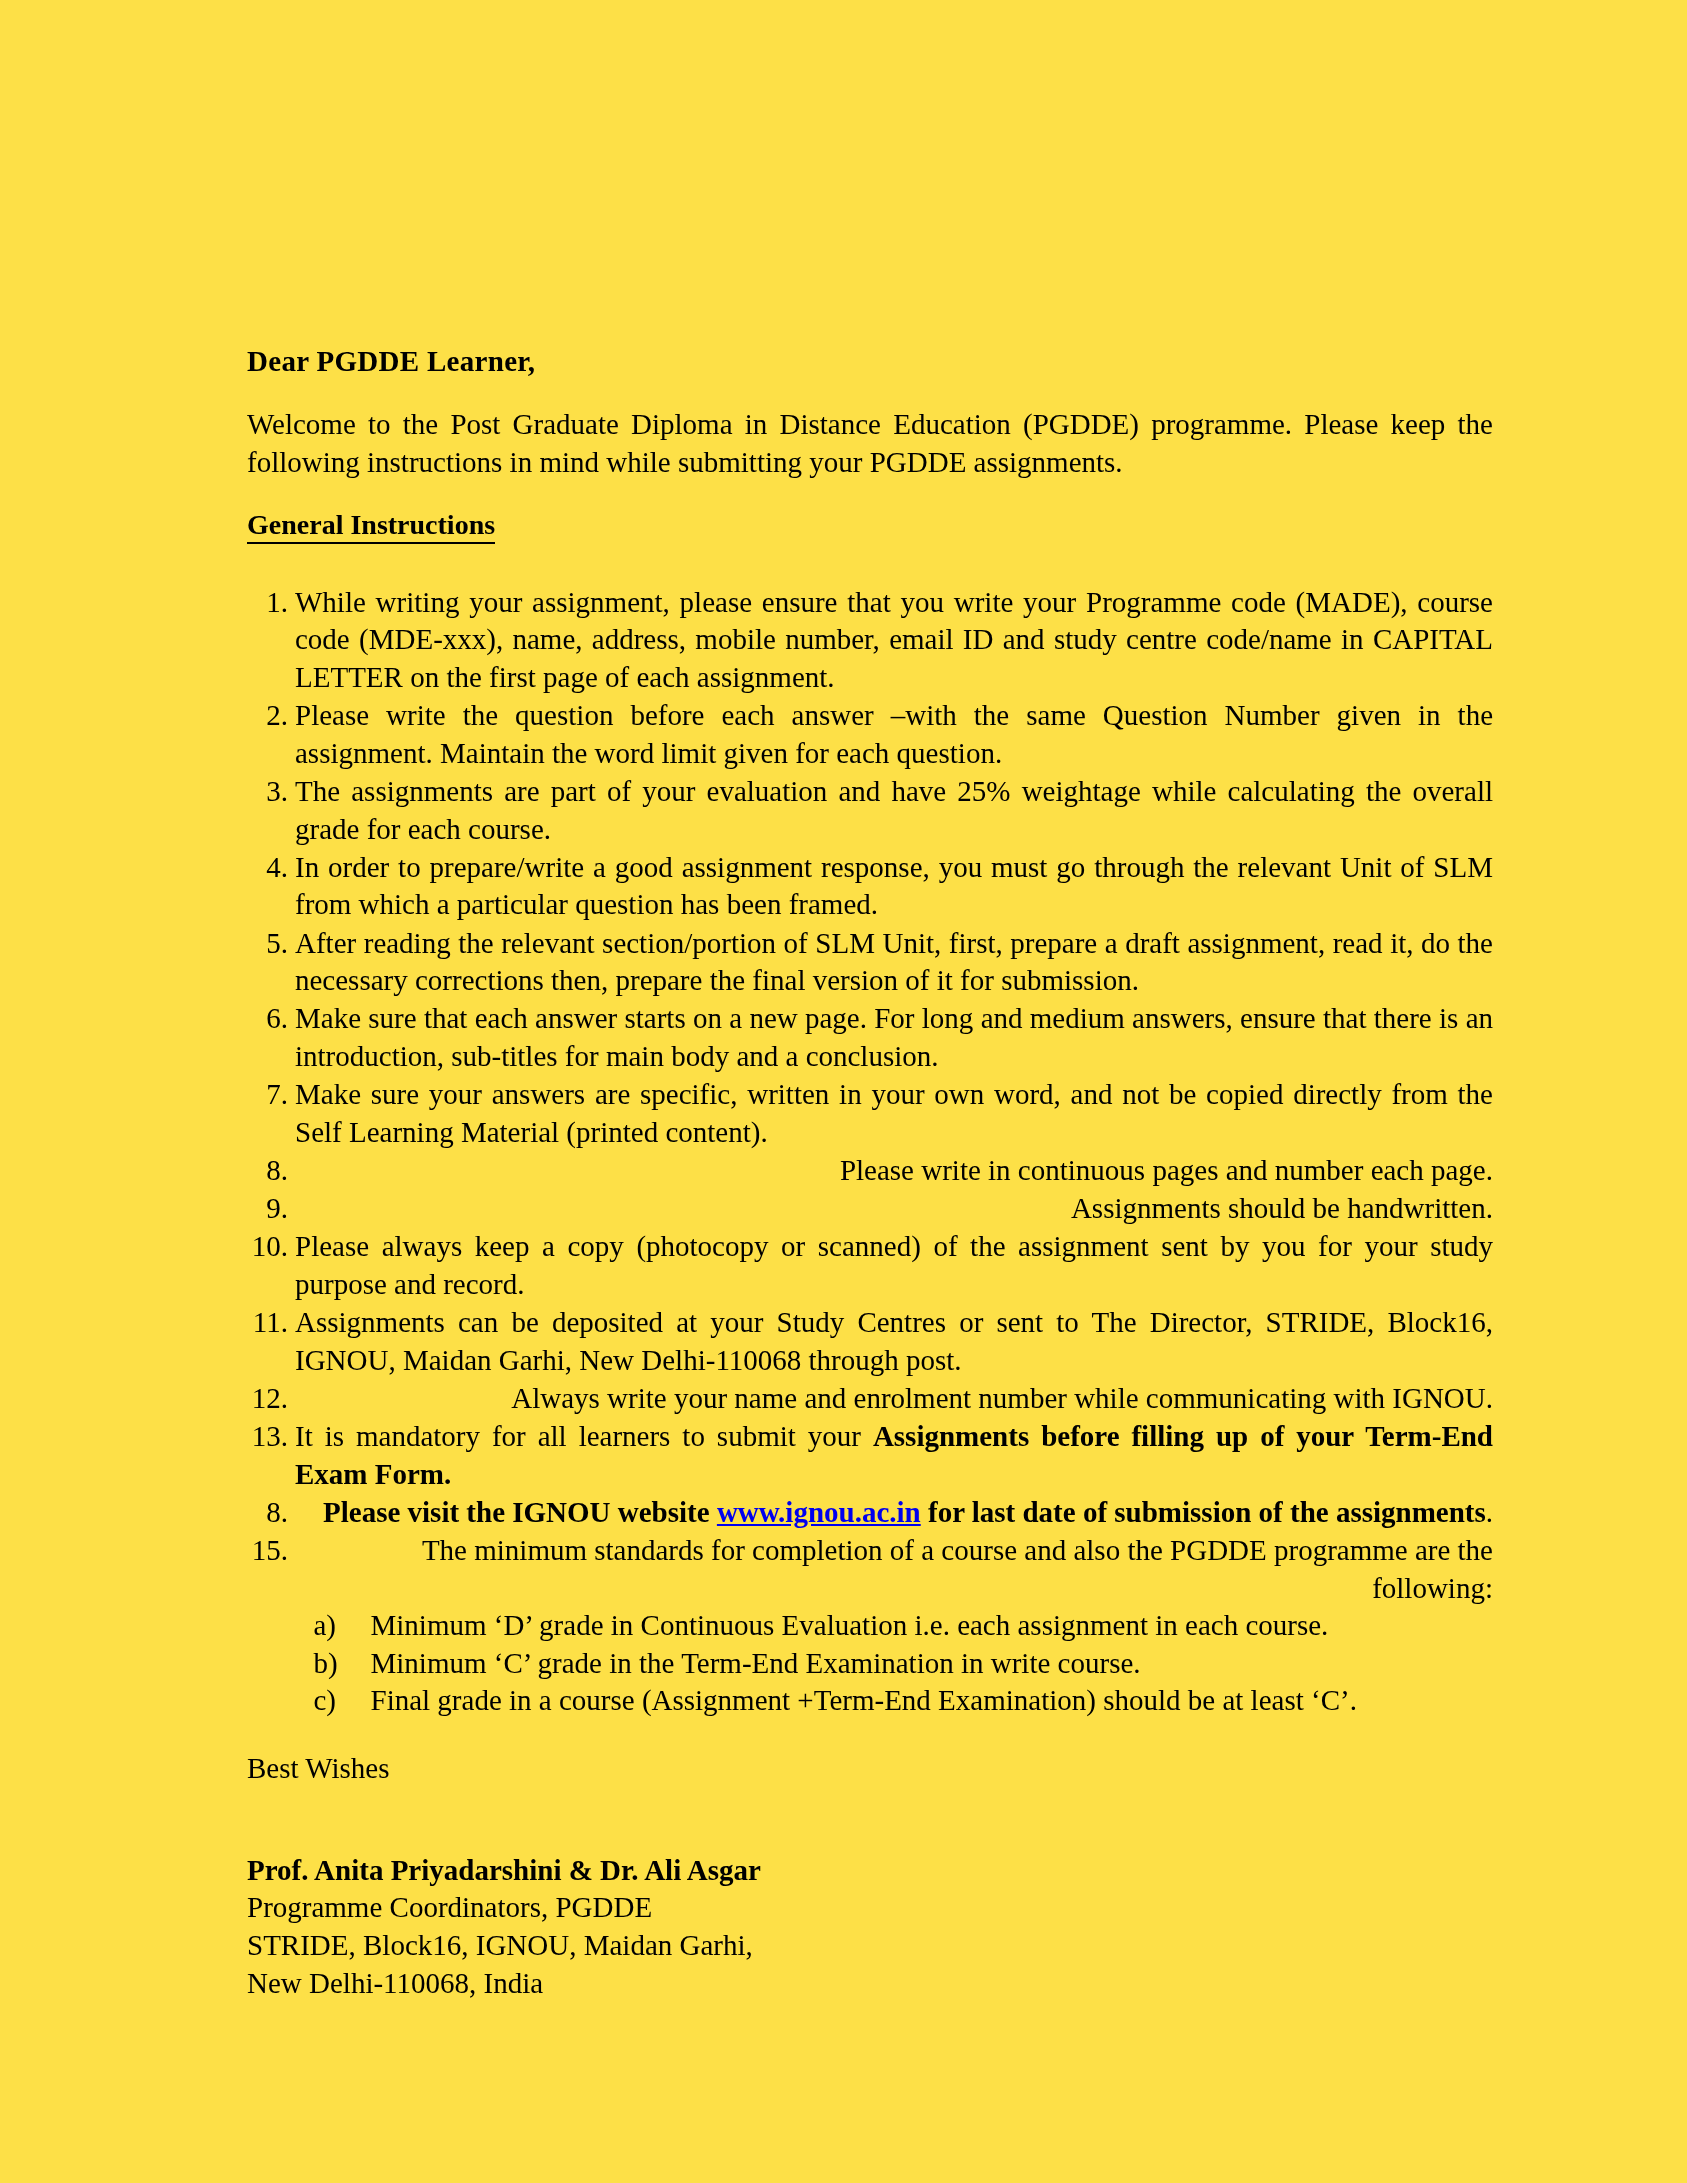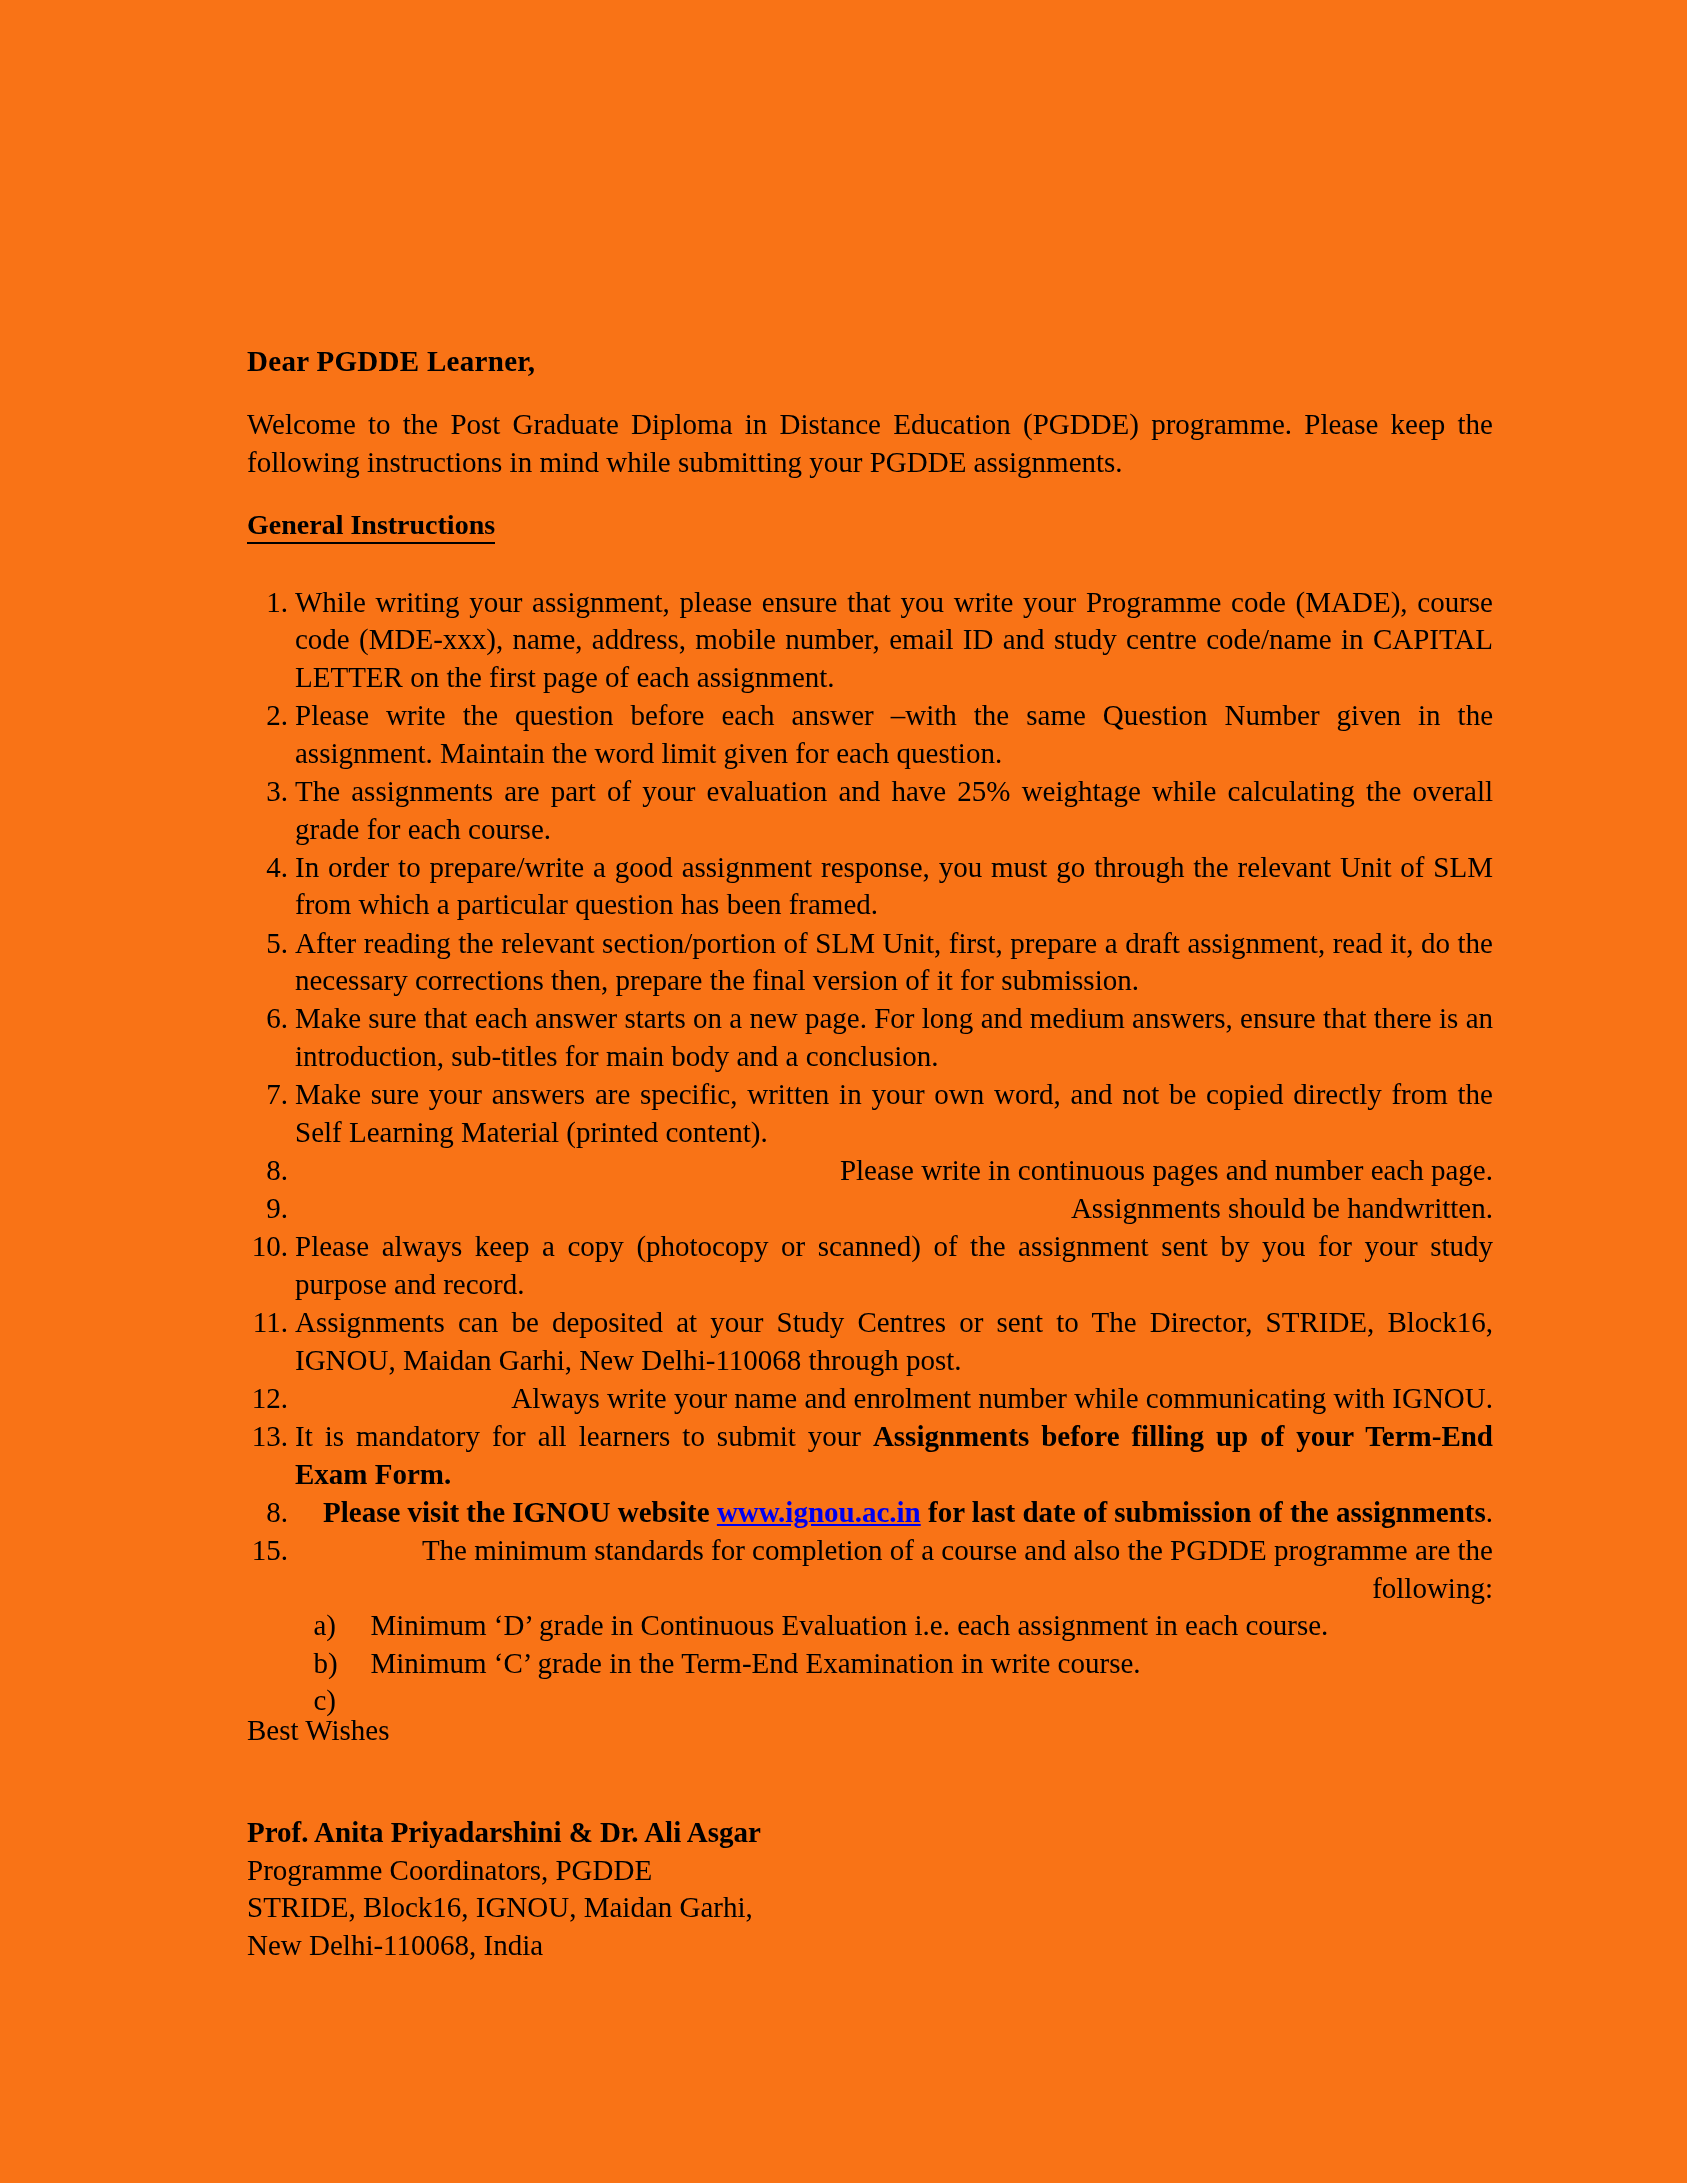--- a/index.html
+++ b/index.html
@@ -13,21 +13,21 @@
     height: 2183px;
     font-family: "Liberation Serif", "DejaVu Serif", serif;
     color: #000000;
     -webkit-font-smoothing: antialiased;
   }
   .page {
     position: relative;
     width: 1687px;
     height: 2183px;
     box-sizing: border-box;
-    background: #f97316;
+    background: #fde047;
   }
   .content {
     position: absolute;
     left: 247px;
     top: 344px;
     width: 1246px;
   }
 
   
   .salutation {
@@ -219,20 +219,21 @@
           <li>
             <span class="subnum">a)</span>
             <span>Minimum ‘D’ grade in Continuous Evaluation i.e. each assignment in each course.</span>
           </li>
           <li>
             <span class="subnum">b)</span>
             <span>Minimum ‘C’ grade in the Term-End Examination in write course.</span>
           </li>
           <li>
             <span class="subnum">c)</span>
+            <span>Final grade in a course (Assignment +Term-End Examination) should be at least ‘C’.</span>
           </li>
         </ol>
       </li>
 
     </ol>
 
     <p class="best-wishes">Best Wishes</p>
 
     <div class="signature">
       <div class="sig-name">Prof. Anita Priyadarshini &amp; Dr. Ali Asgar</div>

